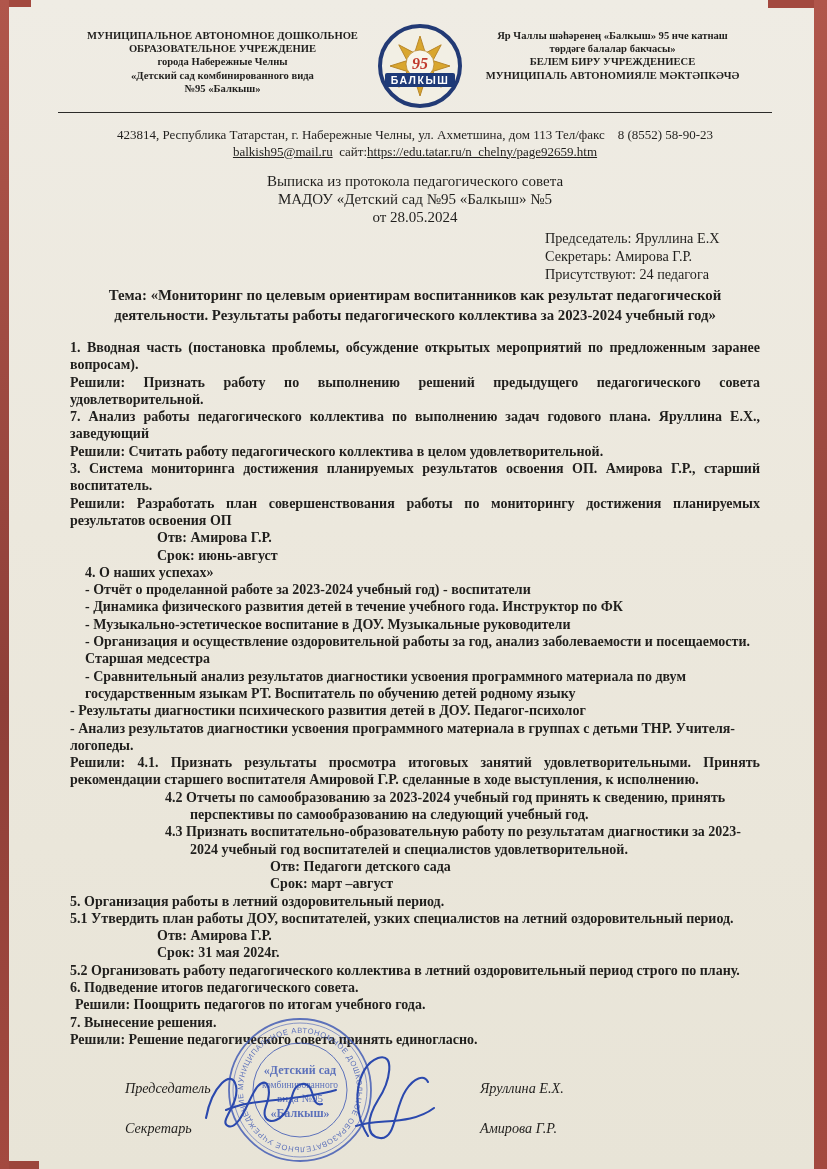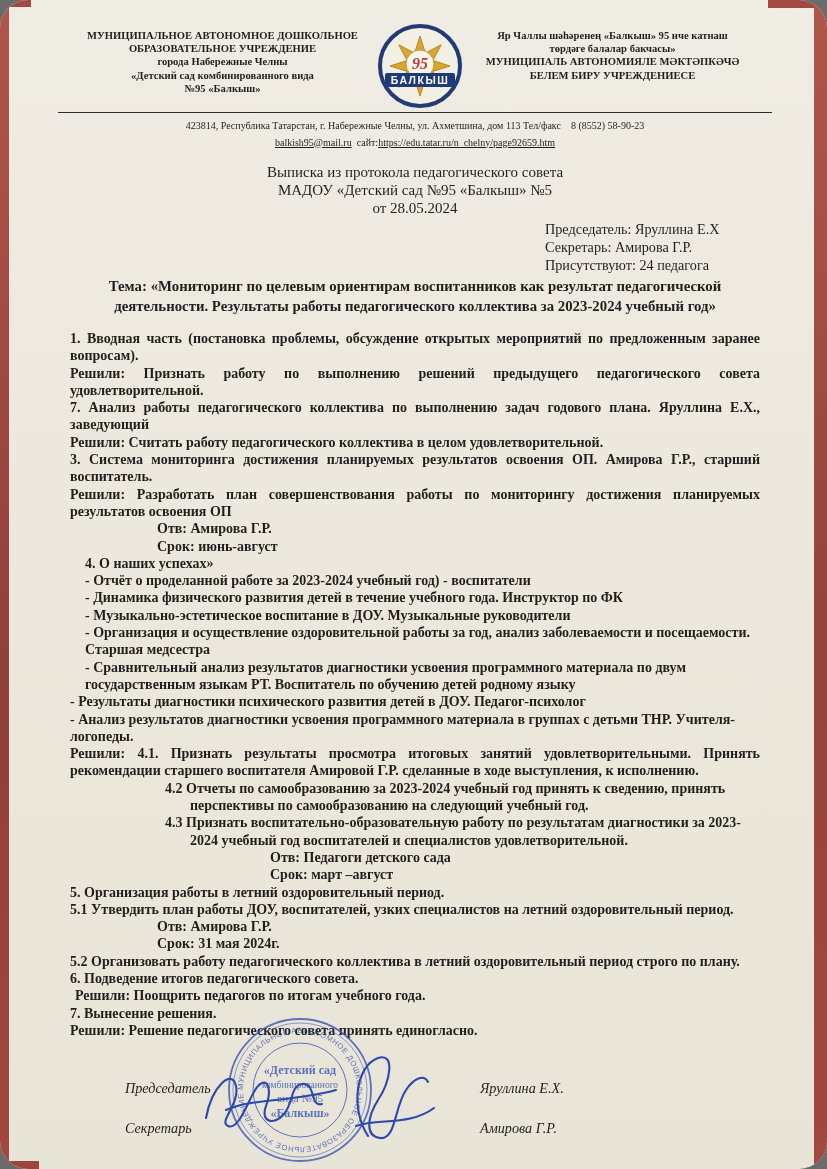--- a/index.html
+++ b/index.html
@@ -1,36 +1,36 @@
 <!DOCTYPE html>
 <html lang="ru"><head>
 <meta charset="utf-8">
 <style>
   html,body{margin:0;padding:0;background:#6b6b6b;}
   .page{
     position:relative;width:827px;height:1169px;overflow:hidden;
     background:linear-gradient(180deg,#efece4 0%,#ece8dd 45%,#e8e4d7 100%);
-    font-family:"Liberation Serif","DejaVu Serif",serif;color:#201f1d;border-radius:28px;
+    font-family:"Liberation Serif","DejaVu Serif",serif;color:#201f1d;
   }
   
   .edge-l{position:absolute;left:0;top:0;width:9px;height:100%;background:linear-gradient(180deg,#b0564b,#8e3f38 60%,#a3493f);}
   .edge-r{position:absolute;right:0;top:0;width:13px;height:100%;background:linear-gradient(180deg,#b0564b,#93433b 55%,#a3493f);}
   .corner-tr{position:absolute;right:13px;top:0;width:46px;height:8px;background:#a3493f;}
   .corner-tl{position:absolute;left:9px;top:0;width:22px;height:7px;background:#a3493f;}
   .corner-bl{position:absolute;left:9px;bottom:0;width:30px;height:8px;background:#9c463c;}
   .content{position:absolute;left:70px;top:0;width:690px;}
   
   .hdr{display:flex;justify-content:space-between;align-items:flex-start;padding-top:24px;}
   .hdr-col{font-weight:bold;font-size:10.6px;line-height:13.2px;text-align:center;margin-top:5px;}
   .hdr-left{width:305px;}
   .hdr-right{width:295px;}
   .logo-wrap{width:84px;height:84px;margin:0 2px;}
   .rule{border-top:1.7px solid #2c2b29;margin:4px -12px 3px -12px;}
   
-  .contacts{text-align:center;font-size:10px;line-height:16.5px;margin-top:5px;}
+  .contacts{text-align:center;font-size:13px;line-height:16.5px;margin-top:14px;}
   .contacts a{color:#201f1d;text-decoration:underline;}
   
   .doc-title{margin-top:12px;text-align:center;font-weight:normal;font-size:15px;line-height:18px;}
   .presidium{margin-top:3px;margin-left:475px;font-size:14.2px;line-height:18px;}
   .theme{margin-top:3px;text-align:center;font-weight:bold;font-size:14.8px;line-height:19.5px;}
   
   .body-text{margin-top:14px;font-size:14px;line-height:17.3px;}
   .p{margin:0;font-weight:bold;}
   .just{text-align:justify;}
   .ind-sm{margin-left:15px;}
@@ -76,22 +76,22 @@
           <circle cx="42" cy="40" r="14" fill="#f8f5ea" stroke="#b8872a" stroke-width="0.8"></circle>
           <text x="42" y="45" text-anchor="middle" font-family="Liberation Serif, serif" font-size="16" font-weight="bold" font-style="italic" fill="#c03a2e">95</text>
           <rect x="7" y="49" width="70" height="14" rx="2" fill="#1e3a78"></rect>
           <text x="42" y="59.5" text-anchor="middle" font-family="Liberation Sans, sans-serif" font-size="10.5" font-weight="bold" letter-spacing="1.5" fill="#ffffff">БАЛКЫШ</text>
         </svg>
       </div>
 
       <div class="hdr-col hdr-right">
         <div>Яр Чаллы шәһәренең «Балкыш» 95 нче катнаш</div>
         <div>төрдәге балалар бакчасы»</div>
+        <div>БЕЛЕМ БИРУ УЧРЕЖДЕНИЕСЕ</div>
         <div>МУНИЦИПАЛЬ АВТОНОМИЯЛЕ МӘКТӘПКӘЧӘ</div>
-        <div>БЕЛЕМ БИРУ УЧРЕЖДЕНИЕСЕ</div>
       </div>
     </div>
 
     <div class="rule"></div>
 
     <div class="contacts">
       <div>423814, Республика Татарстан, г. Набережные Челны, ул. Ахметшина, дом 113 Тел/факс&nbsp;&nbsp;&nbsp;&nbsp;8 (8552) 58-90-23</div>
       <div>
         <a href="#">balkish95@mail.ru</a><span>&nbsp;&nbsp;сайт:</span><a href="#">https://edu.tatar.ru/n_chelny/page92659.htm</a>
       </div>

